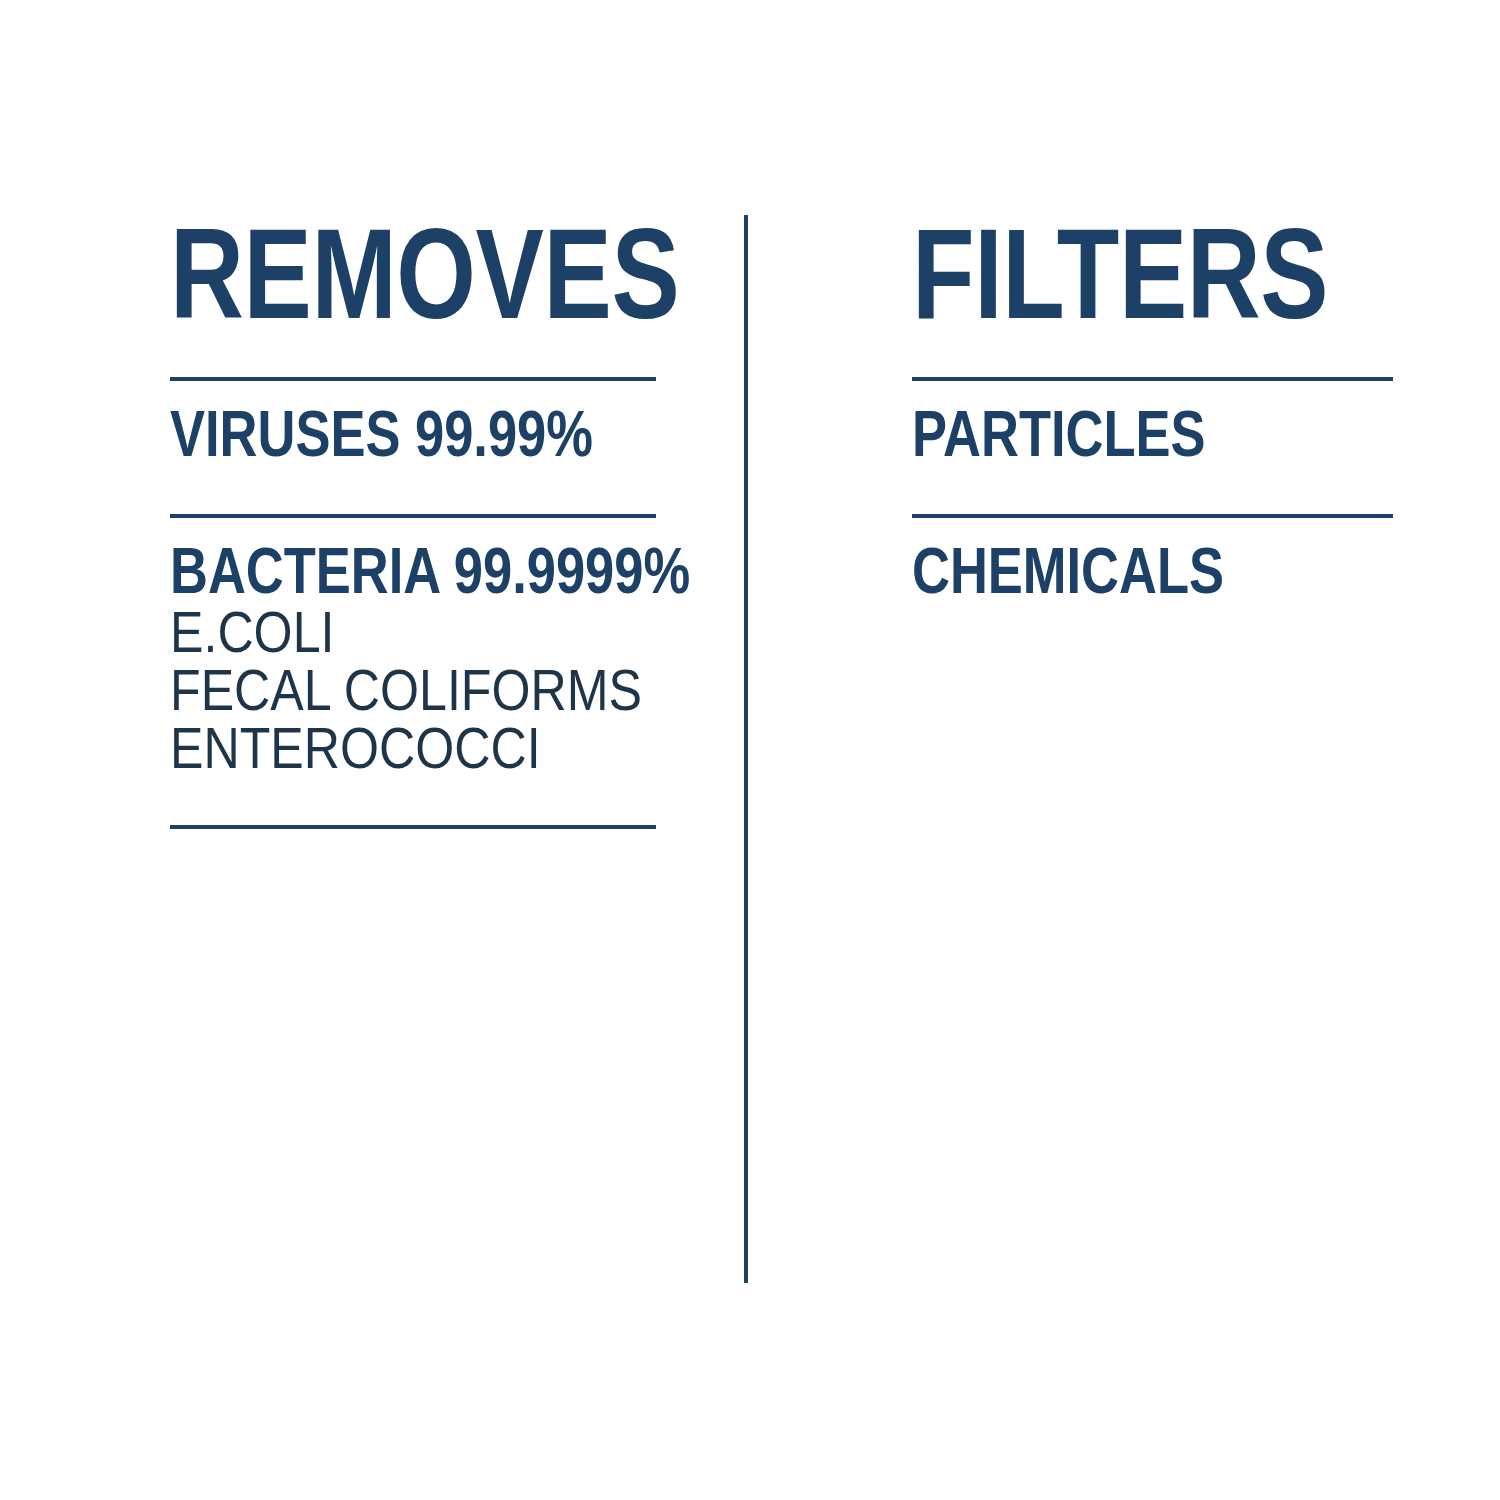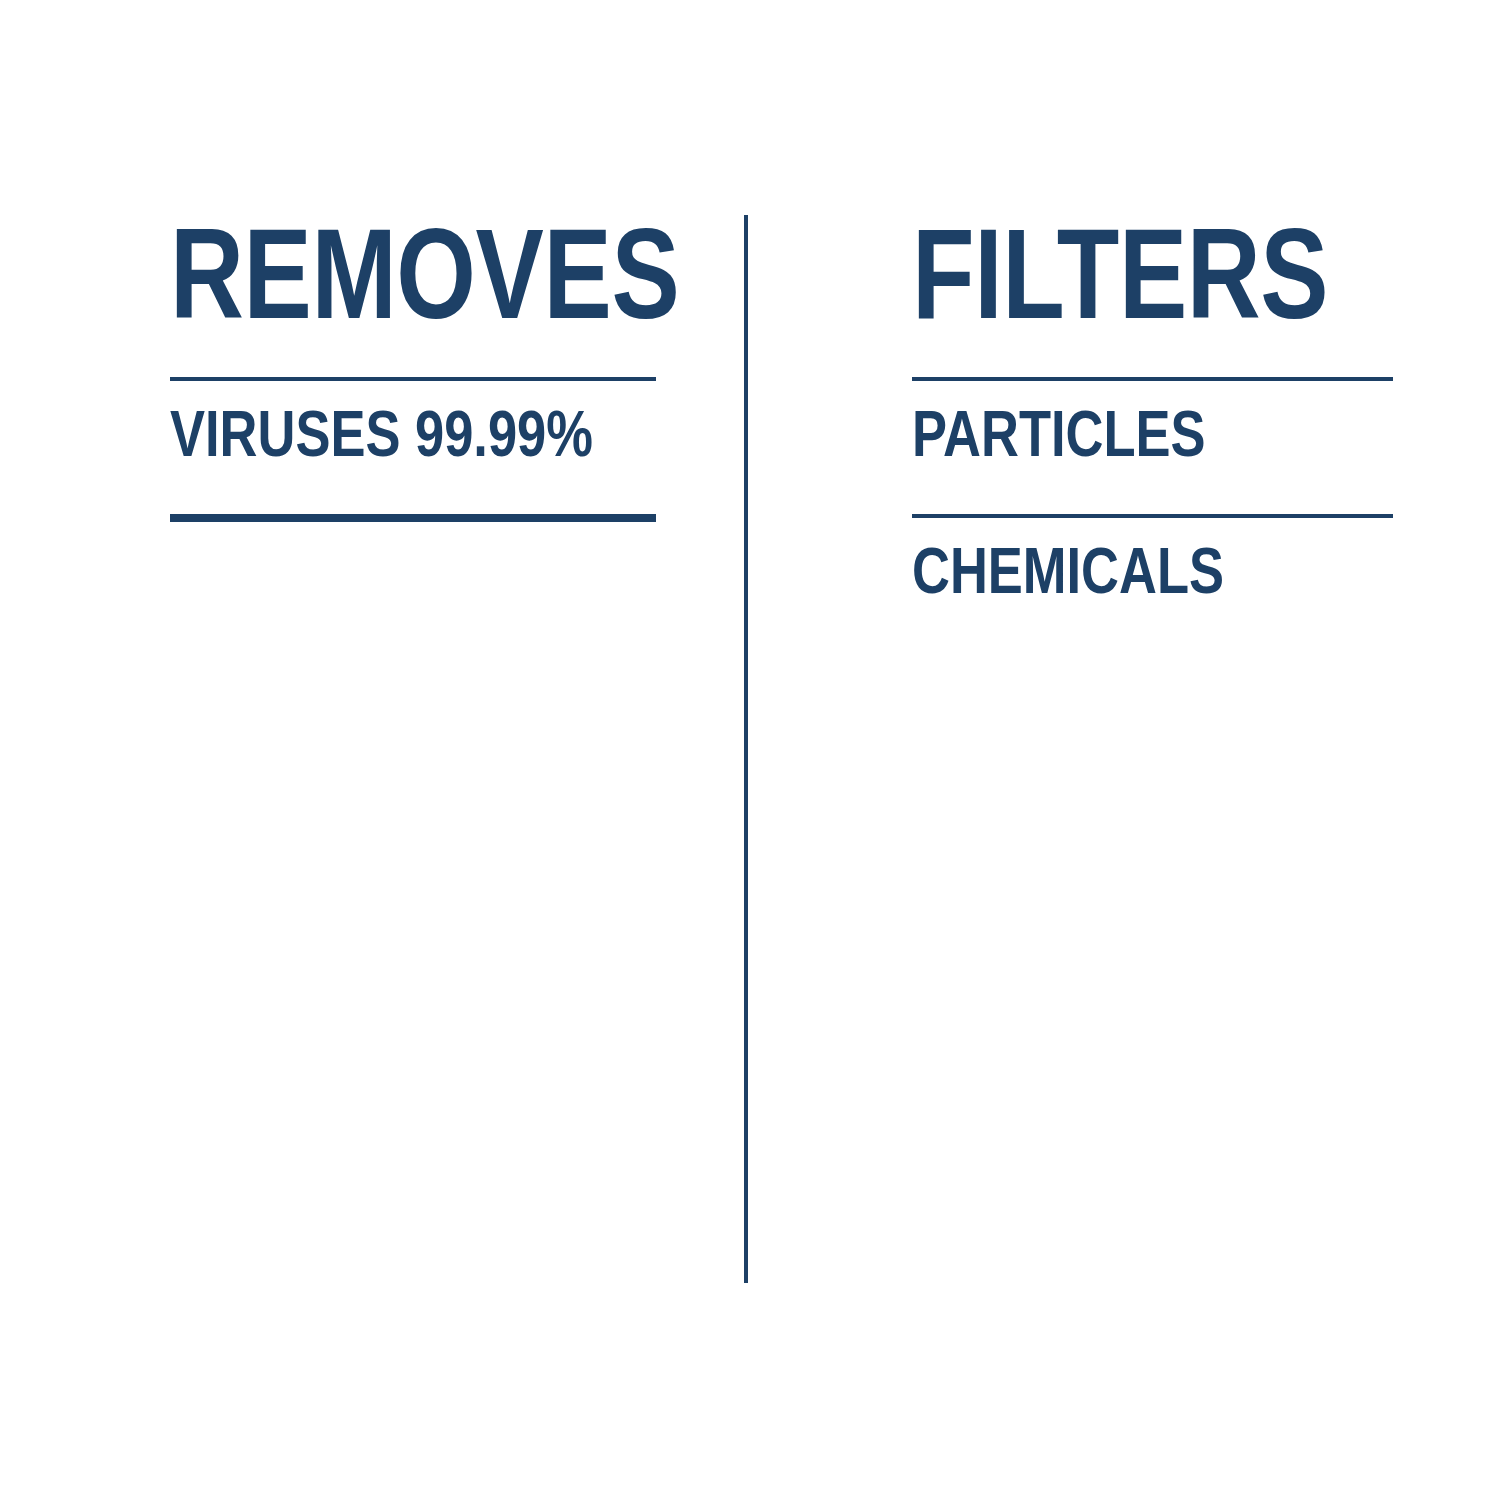--- a/index.html
+++ b/index.html
@@ -106,20 +106,28 @@
     <h1 class="col-title">REMOVES</h1>
 
     <div class="rule rule-1"></div>
 
     <div class="group">
       <div class="group-header">VIRUSES 99.99%</div>
     </div>
 
     <div class="rule"></div>
 
+    <div class="group">
+      <div class="group-header">BACTERIA 99.9999%</div>
+      <ul class="group-items">
+        <li>E.COLI</li>
+        <li>FECAL COLIFORMS</li>
+        <li>ENTEROCOCCI</li>
+      </ul>
+    </div>
 
     <div class="rule"></div>
 
   </div>
 
   <div class="column" id="col-right">
     <h1 class="col-title">FILTERS</h1>
 
     <div class="rule rule-1"></div>
 

